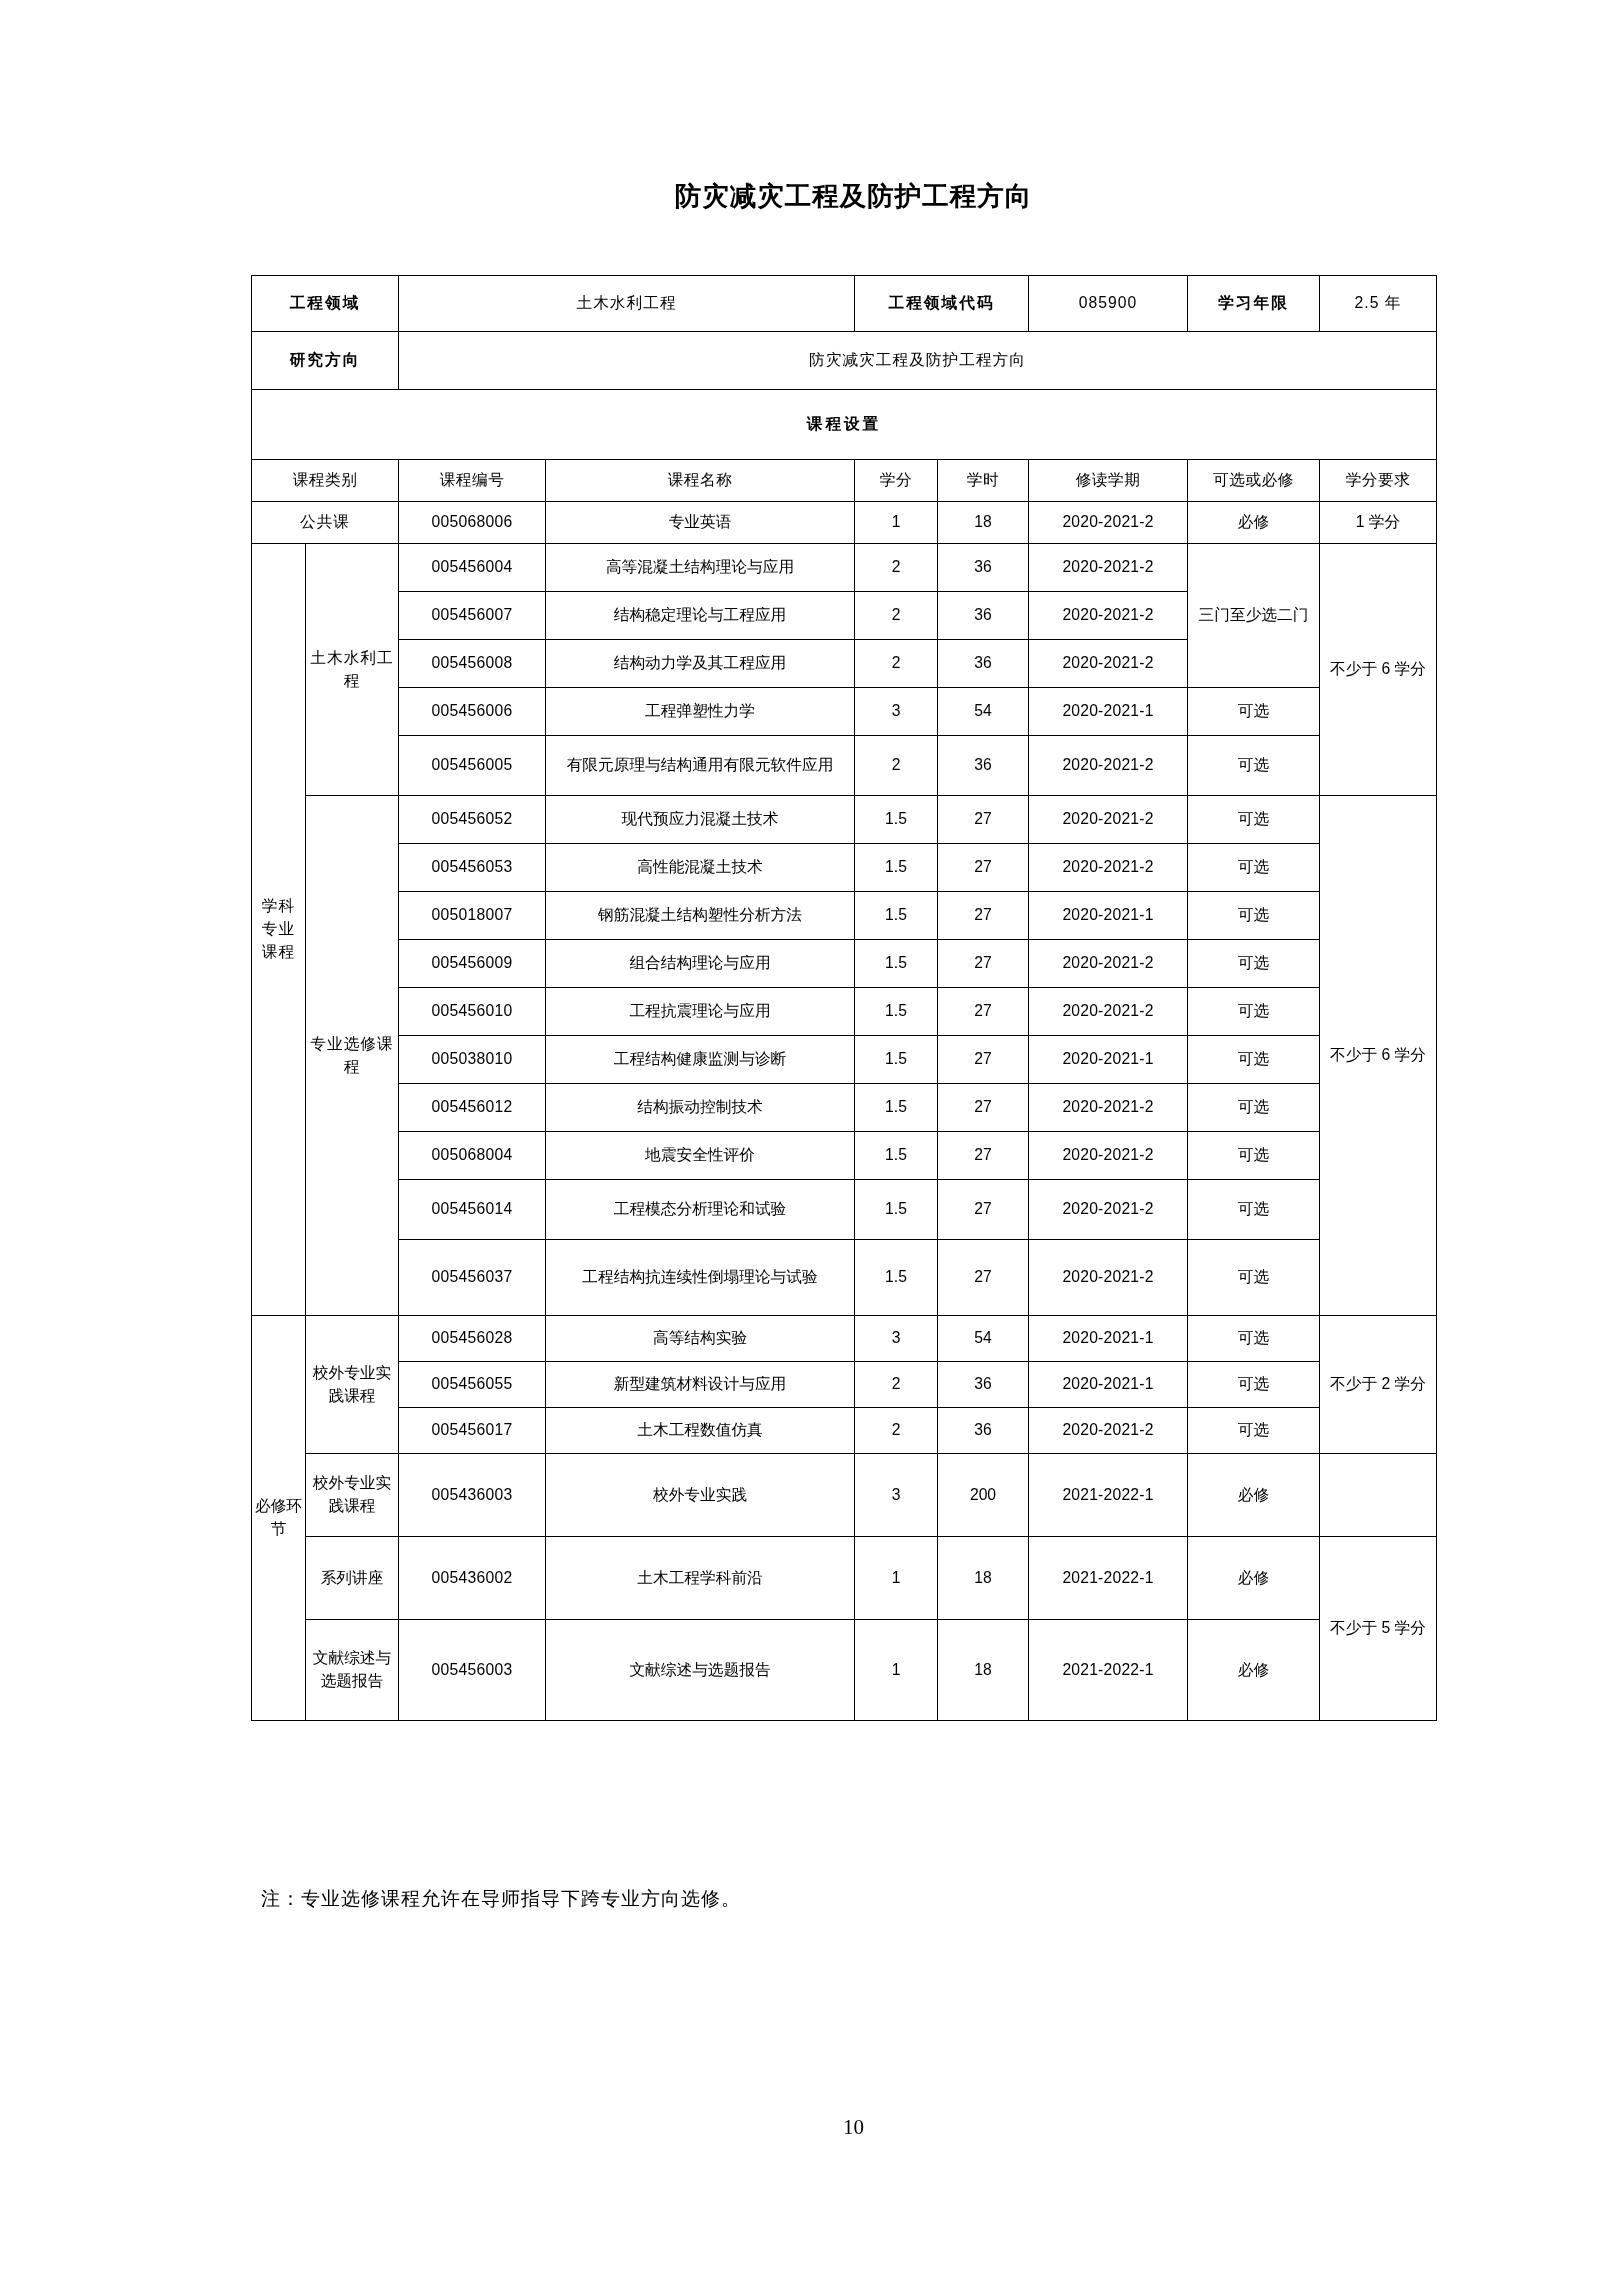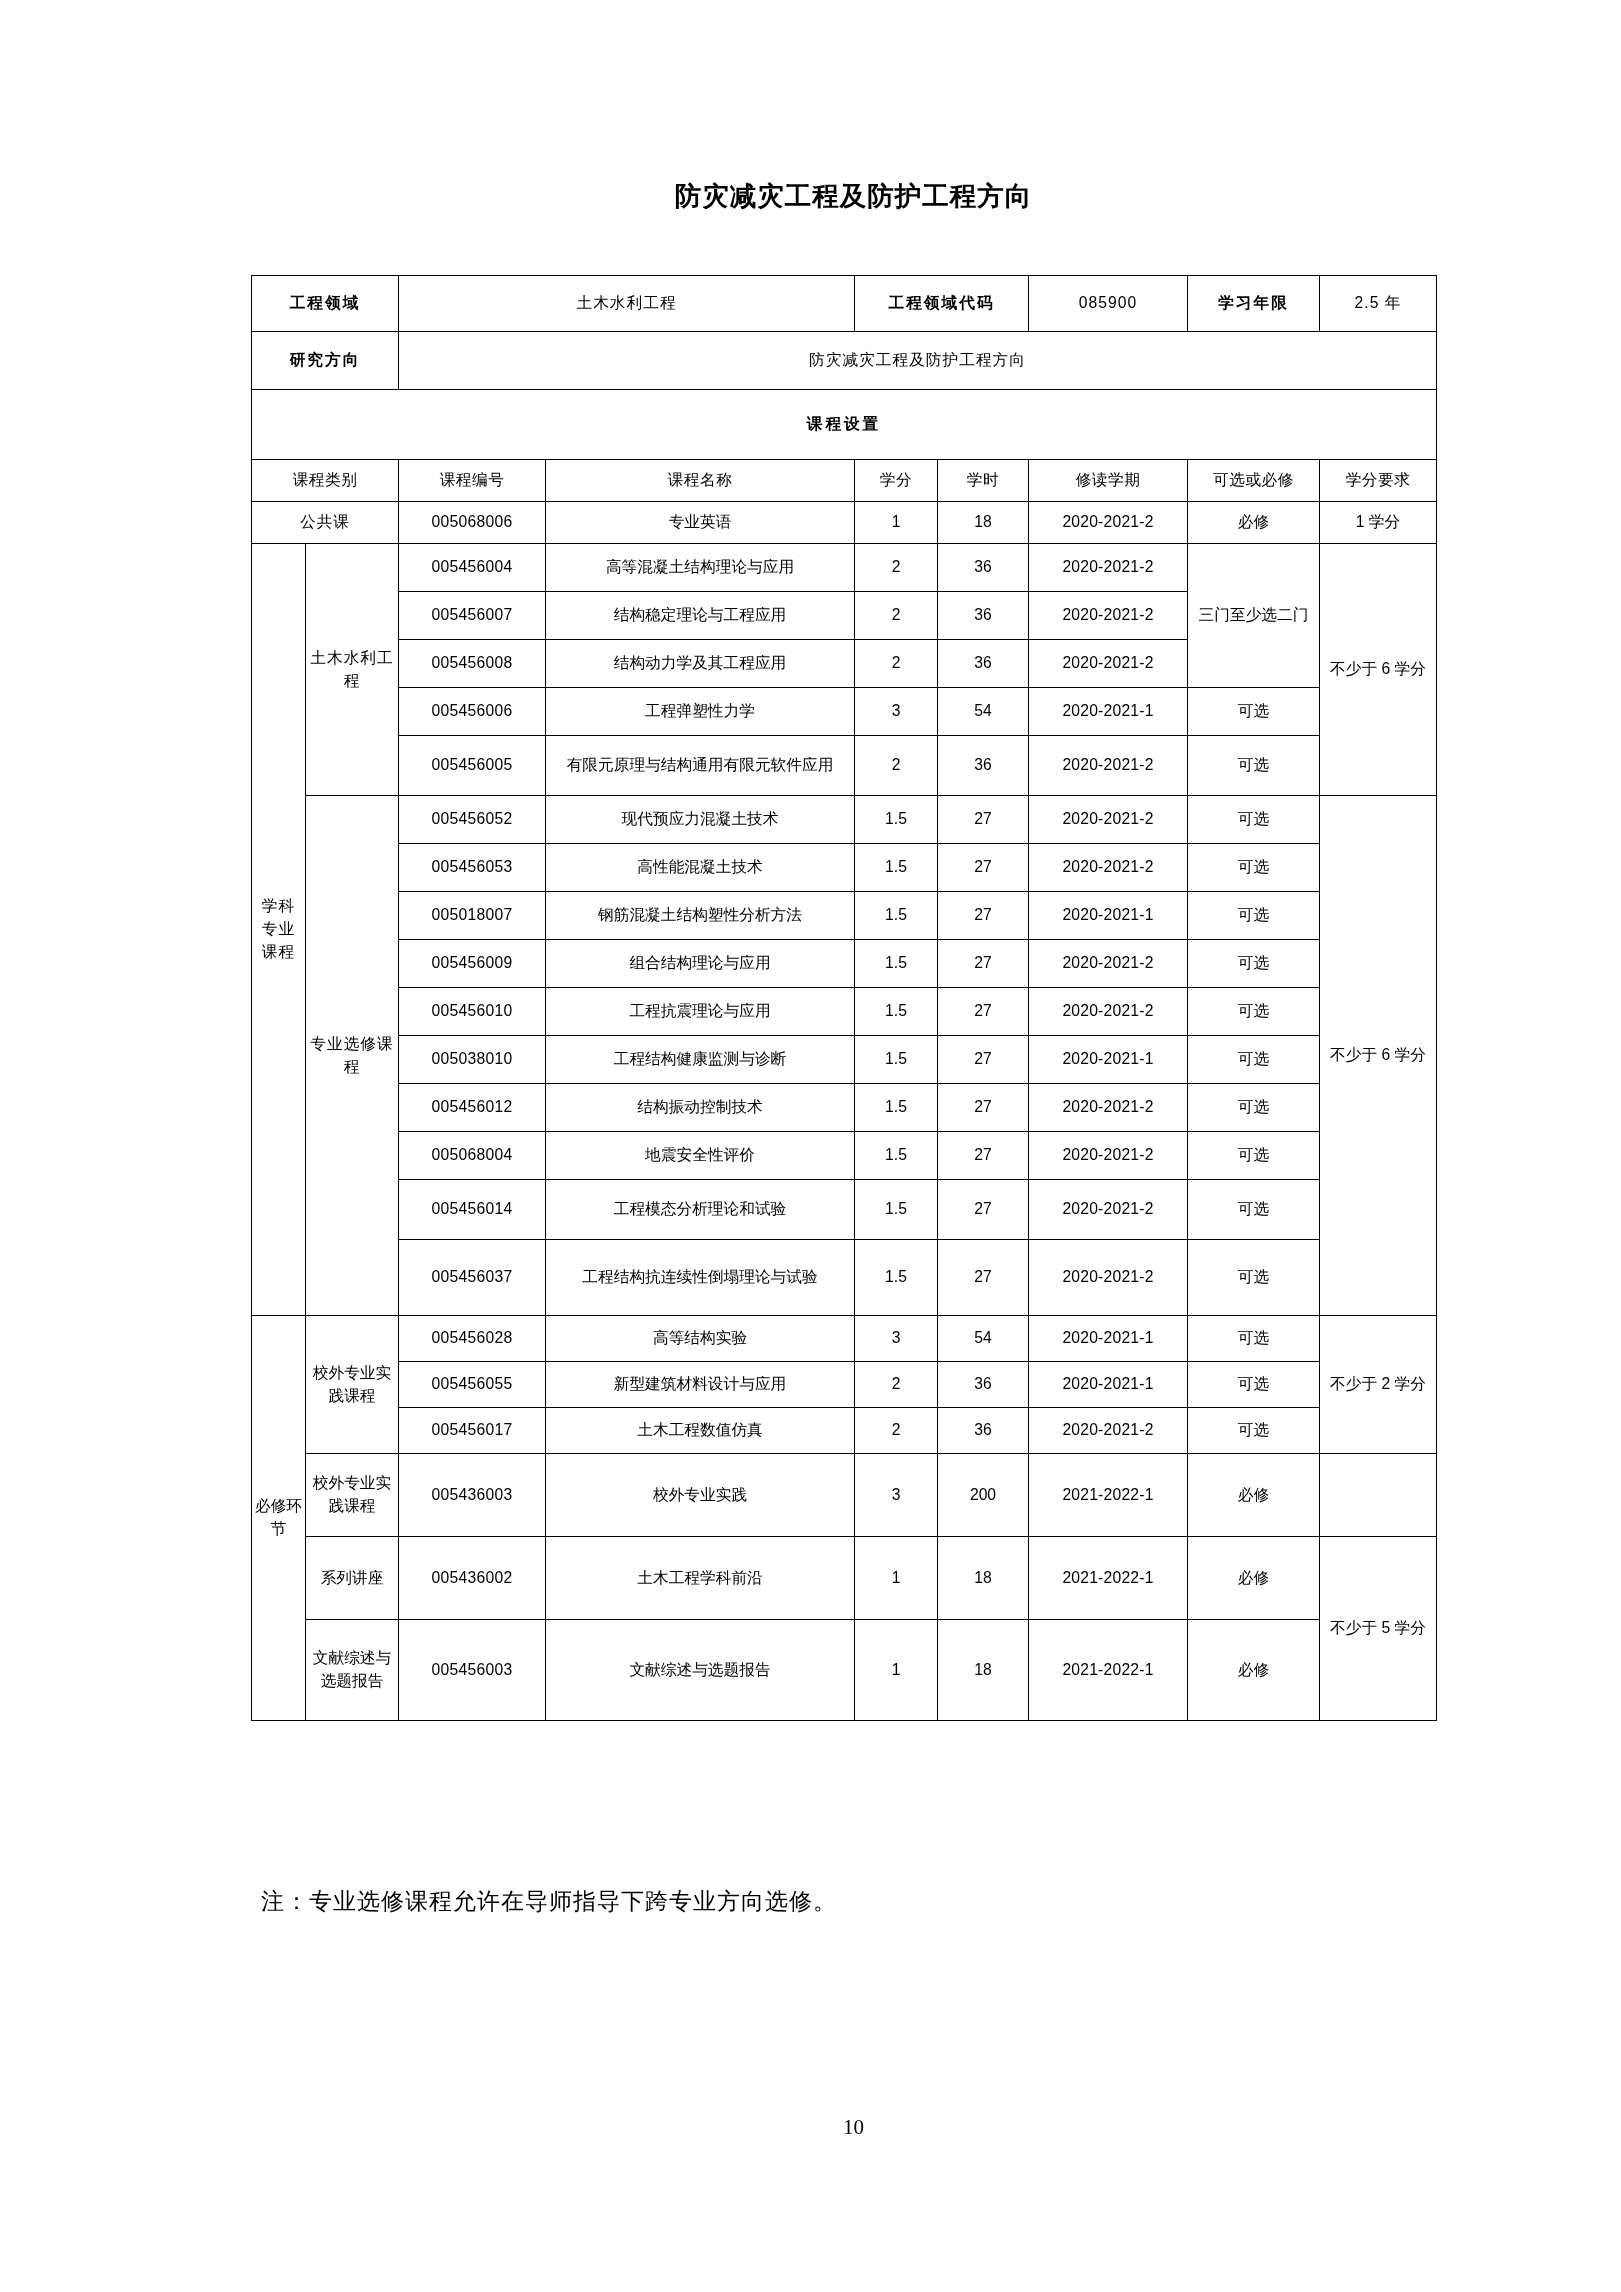--- a/index.html
+++ b/index.html
@@ -88,21 +88,21 @@
   .cname { font-size: 15.7px; line-height: 1.75; }
   .num { font-size: 15.7px; }
   .term { font-size: 15.7px; letter-spacing: 0.2px; }
   .req { font-size: 15.7px; }
   .creditreq { font-size: 15.7px; line-height: 1.8; }
   .note {
     position: absolute;
     top: 1886px;
     left: 218px;
     width: 1225px;
-    font-size: 23px;
+    font-size: 19px;
     letter-spacing: 1px;
     text-align: left;
     font-family: "Liberation Sans", "DejaVu Sans", sans-serif;
   }
   .pagenum {
     position: absolute;
     top: 2115px;
     left: 0;
     width: 1621px;
     text-align: center;

